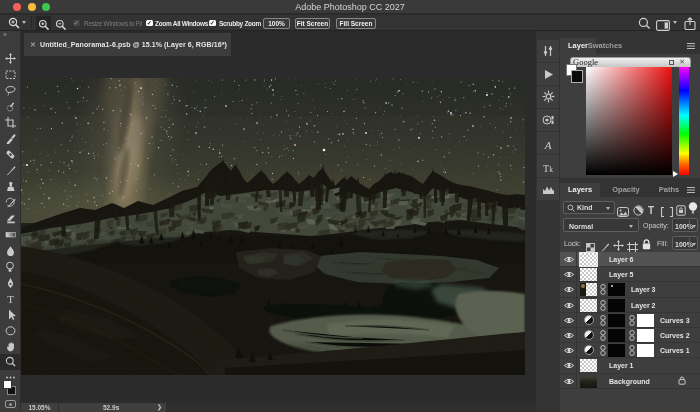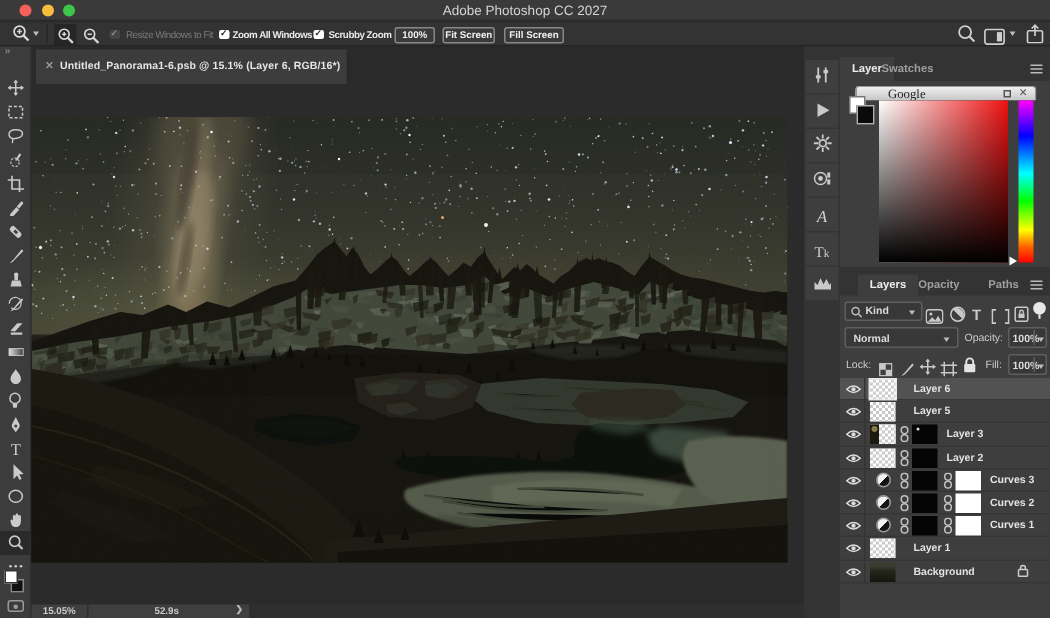--- a/index.html
+++ b/index.html
@@ -1660,35 +1660,35 @@
         </svg></div>
     </div>
 
 <div id="colorpanel">
  <div class="ptabs">
   <span class="ptab on" style="left:0px;width:36px">Layer</span>
   <span class="ptab off" style="left:20px;width:50px">Swatches</span>
   <span class="abs" style="right:5px;top:5px;width:8px;height:1.2px;background:#bbb;box-shadow:0 2.5px #bbb,0 5px #bbb"></span>
  </div>
  <div id="colorbody">
-  <div id="gwin"><span style="margin-left:21px">Google</span>
+  <div id="gwin"><span style="margin-left:2px">Google</span>
    <span class="abs" style="right:16px;top:2px;width:5px;height:5px;border:1px solid #555"></span>
    <span class="abs" style="right:5px;top:0px;color:#555;font-size:7px">✕</span>
   </div>
   <div id="satsq"></div>
   <div id="huebar"></div>
   <div class="swW"></div>
   <div class="swB"></div>
   <span class="abs" style="left:113px;top:117px;width:0;height:0;border-top:3.5px solid transparent;border-bottom:3.5px solid transparent;border-left:5px solid #fff"></span>
  </div>
 </div>
 
 <div id="layers">
  <div id="ltabs">
-  <span class="ptab on" style="left:12px;width:40px;height:14px;line-height:14px;font-size:7.5px">Layers</span>
+  <span class="ptab on" style="left:0px;width:40px;height:14px;line-height:14px;font-size:7.5px">Layers</span>
   <span class="ptab off" style="left:40px;width:52px;height:14px;line-height:14px;font-size:7.5px">Opacity</span>
   <span class="ptab off" style="left:92px;width:34px;height:14px;line-height:14px;font-size:7.5px">Paths</span>
   <span class="abs" style="right:5px;top:4px;width:8px;height:1.2px;background:#bbb;box-shadow:0 2.5px #bbb,0 5px #bbb"></span>
  </div>
  <div id="lbody">
   <div class="fld" style="left:3px;top:4px;width:52px;height:13px">
     <span style="position:absolute;left:3px;top:2px"><svg width="8" height="8" viewBox="0 0 8 8">
               <circle cx="3.4" cy="3.4" r="2.4" fill="none" stroke="#bbb" stroke-width="1"></circle>
               <path d="M5.2 5.2 L7.4 7.4" stroke="#bbb" stroke-width="1"></path>
             </svg></span>

